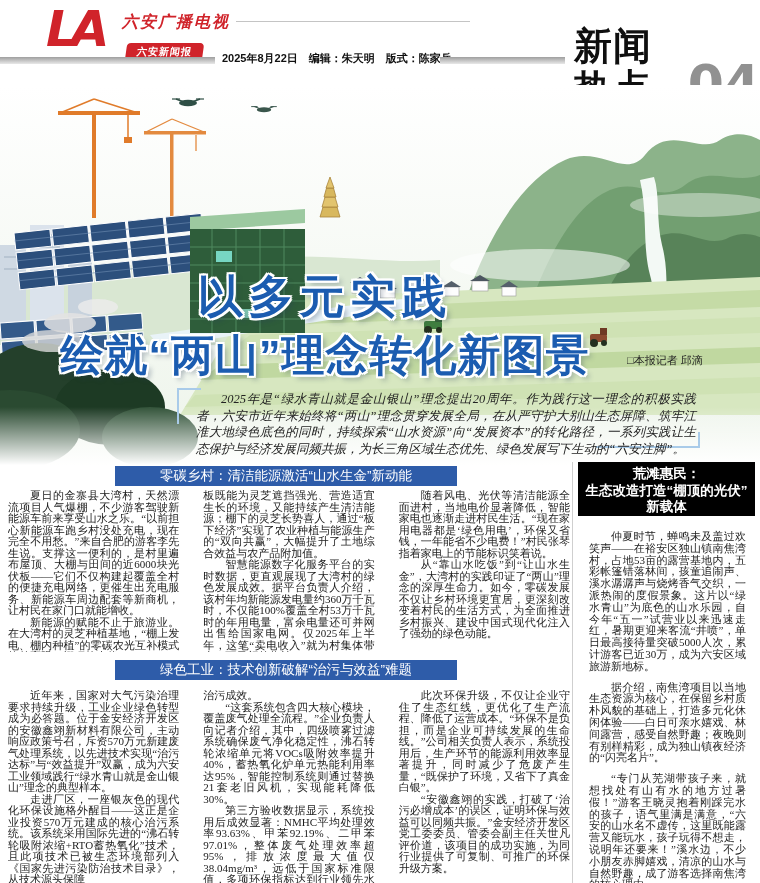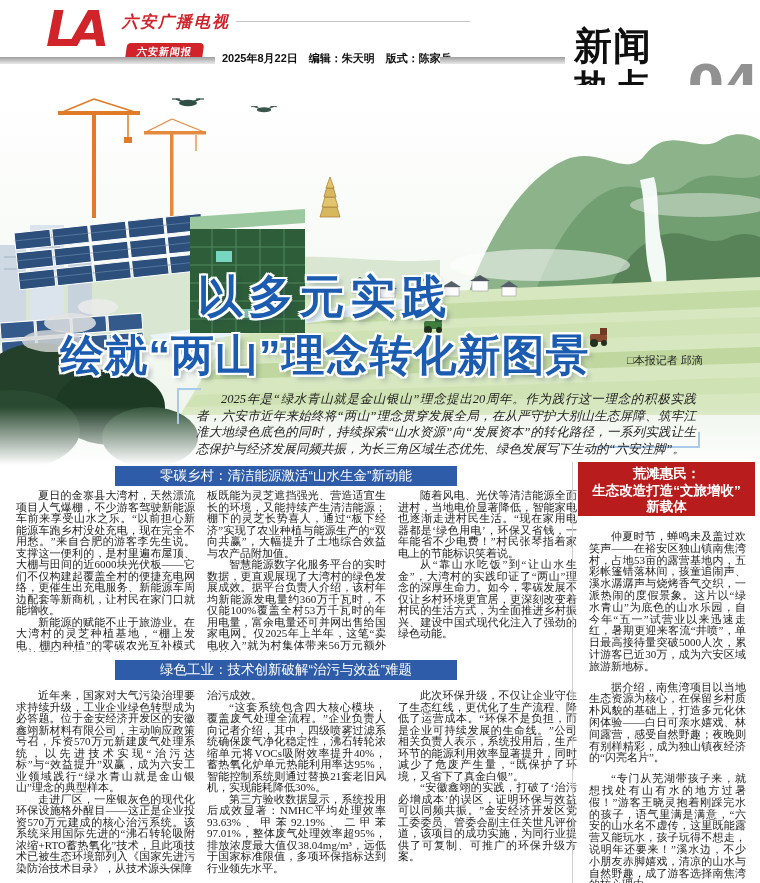--- a/index.html
+++ b/index.html
@@ -67,31 +67,31 @@
     border-left:2px solid #a9cbe9; border-top:2px solid #a9cbe9; z-index:3; }
   .bracket-br{ position:absolute; left:596px; top:432px; width:102px; height:14px;
     border-right:2px solid #a9cbe9; border-bottom:2px solid #a9cbe9; z-index:3; }
   
   .section-bar{
     position:absolute; left:115px; width:342px; height:20px; line-height:20px;
     background:#2e5ca9; color:#fff; text-align:center;
     font-family:"Liberation Sans", sans-serif; font-weight:normal; font-size:13.5px; z-index:6;
   }
   #bar1{ top:466px; } #bar2{ top:660px; }
-  .cols{ position:absolute; left:16px; width:562px; display:flex; gap:12px; overflow:hidden; }
+  .cols{ position:absolute; left:8px; width:562px; display:flex; gap:24px; overflow:hidden; }
   #cols1{ top:490px; height:162px; }
   #cols2{ top:690px; height:193px; }
   .col{ width:179px; text-align:justify; }
   .col p{ margin:0; text-indent:2em; font-size:11px; line-height:11.5px; }
   .col p.noindent{ text-indent:0; }
   
   .divider{ position:absolute; left:572px; top:462px; width:1px; height:421px; background:#cfcfcf; }
   .side-head{
     position:absolute; left:578px; top:462px; width:177px; height:50px; padding-top:4px;
-    background:#b91c1c; color:#fff; text-align:center;
+    background:#000000; color:#fff; text-align:center;
     font-family:"Liberation Sans", sans-serif; font-weight:bold; font-size:13.5px; line-height:16.5px;
   }
   .side-body{
     position:absolute; left:580px; top:522px; width:175px; height:361px; overflow:hidden;
     text-align:justify;
   }
   .side-body p{ margin:9px; text-indent:2em; font-size:11px; line-height:11.8px; }
 </style>
 </head>
 <body>
@@ -347,21 +347,21 @@
       </div>
     <div class="col">
         <p>此次环保升级，不仅让企业守住了生态红线，更优化了生产流程、降低了运营成本。“环保不是负担，而是企业可持续发展的生命线。”公司相关负责人表示，系统投用后，生产环节的能源利用效率显著提升，同时减少了危废产生量，“既保护了环境，又省下了真金白银”。</p>
         <p>“安徽鑫翊的实践，打破了‘治污必增成本’的误区，证明环保与效益可以同频共振。”金安经济开发区党工委委员、管委会副主任关世凡评价道，该项目的成功实施，为同行业提供了可复制、可推广的环保升级方案。</p>
       </div>
   </div>
 
   <div class="divider"></div>
   <div class="side-head">
     <div>荒滩惠民：</div>
-    <div>生态改造打造“文旅增收”</div>
+    <div>生态改造打造“棚顶的光伏”</div>
     <div>新载体</div>
   </div>
   <div class="side-body">
       <p>仲夏时节，蝉鸣未及盖过欢笑声——在裕安区独山镇南焦湾村，占地53亩的露营基地内，五彩帐篷错落林间，孩童追闹声、溪水潺潺声与烧烤香气交织，一派热闹的度假景象。这片以“绿水青山”为底色的山水乐园，自今年“五一”试营业以来迅速走红，暑期更迎来客流“井喷”，单日最高接待量突破5000人次，累计游客已近30万，成为六安区域旅游新地标。</p>
       <p>据介绍，南焦湾项目以当地生态资源为核心，在保留乡村质朴风貌的基础上，打造多元化休闲体验——白日可亲水嬉戏、林间露营，感受自然野趣；夜晚则有别样精彩，成为独山镇夜经济的“闪亮名片”。</p>
       <p>“专门从芜湖带孩子来，就想找处有山有水的地方过暑假！”游客王晓灵抱着刚踩完水的孩子，语气里满是满意，“六安的山水名不虚传，这里既能露营又能玩水，孩子玩得不想走，说明年还要来！”溪水边，不少小朋友赤脚嬉戏，清凉的山水与自然野趣，成了游客选择南焦湾的核心理由。</p>
       <p>“为接住持续高涨的客流，我们延长了开放时间，重点打造夜场体验。”南焦湾露营项目负责人高桥介</p>
     </div>
 
 </div>

